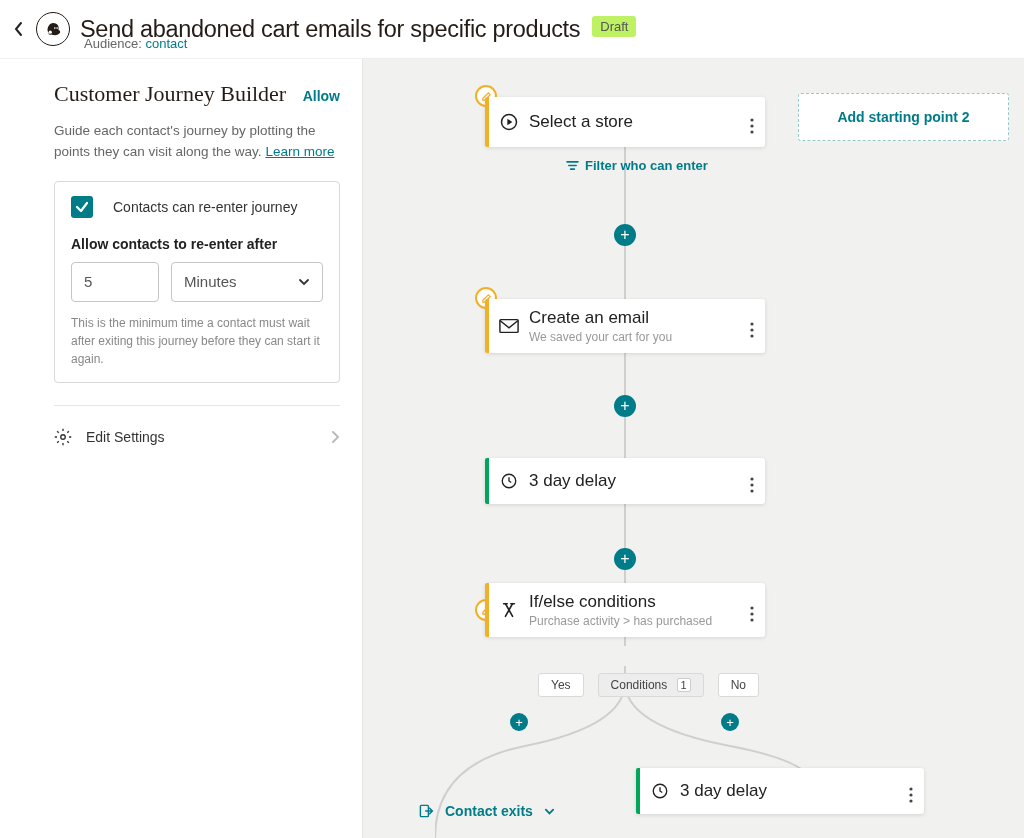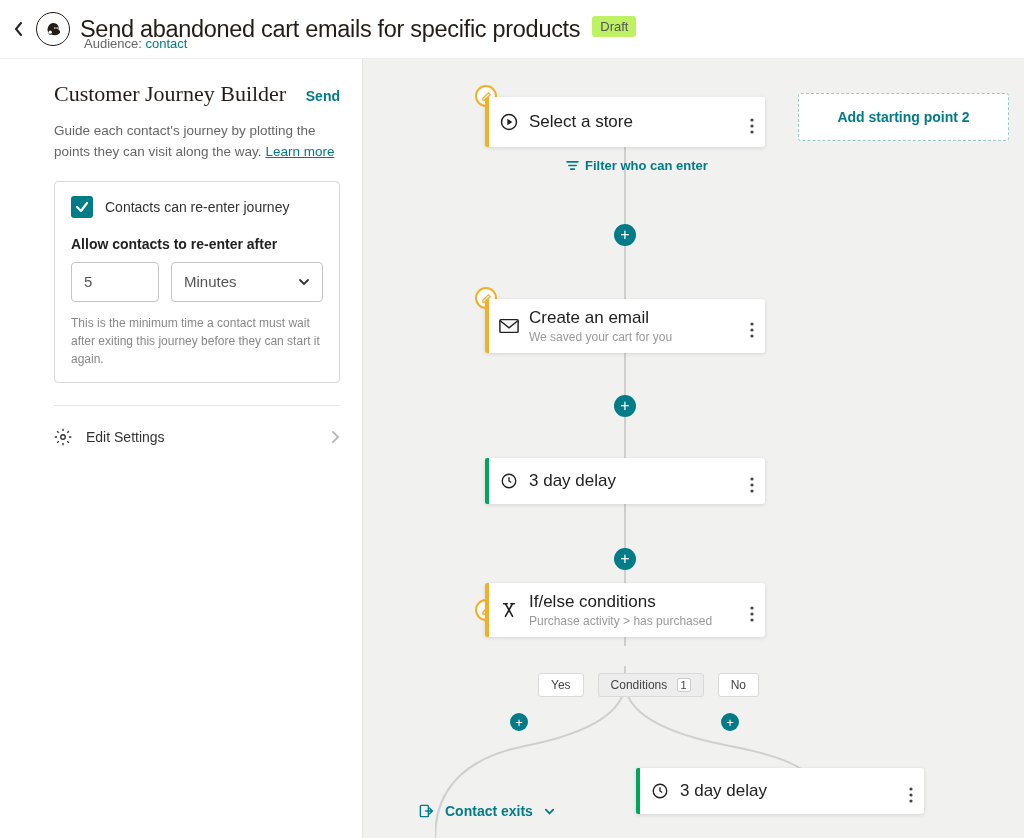--- a/index.html
+++ b/index.html
@@ -19,21 +19,21 @@
   .sidebar { width: 331px; border-right: 1px solid #e6e6e6; padding: 22px 22px; background:#fff;}
   .canvas { flex:1; background: #f1f1f0; position:relative; overflow:hidden;}
 
   .sidebar-header { display:flex; justify-content:space-between; align-items:baseline;}
   .sidebar-title { font-family: Georgia, "Times New Roman", serif; font-size: 22px; font-weight:500;}
   .hide-link { color:#007c89; font-size:14px; font-weight:600; cursor:pointer;}
   .sidebar-desc { font-size:13.5px; color:#666; line-height:1.55; margin-top:14px;}
   .sidebar-desc a { color:#007c89; text-decoration:underline; font-weight:500;}
 
   .settings-box { border:1px solid #d9d9d9; border-radius:4px; padding:14px 16px; margin-top:18px;}
-  .check-row { display:flex; align-items:center; gap:12px;}
+  .check-row { display:flex; align-items:center; gap:20px;}
   .chk { width:22px; height:22px; background:#007c89; border-radius:3px; display:flex; align-items:center; justify-content:center; color:#fff;}
   .check-label { font-size:14px; color:#333;}
   .allow-label { font-size:14px; font-weight:600; margin-top:18px; color:#222;}
   .input-row { display:flex; gap:12px; margin-top:10px;}
   .num-input { width:88px; height:40px; border:1px solid #c5c5c5; border-radius:4px; padding:0 12px; font-size:15px; color:#555;}
   .sel { flex:1; height:40px; border:1px solid #c5c5c5; border-radius:4px; padding:0 12px; display:flex; align-items:center; justify-content:space-between; cursor:pointer; color:#555; font-size:15px;}
   .helper { font-size:12px; color:#888; line-height:1.5; margin-top:12px;}
 
   .divider { height:1px; background:#e6e6e6; margin:22px 0;}
   .settings-row { display:flex; align-items:center; gap:14px; font-size:14px; color:#333; cursor:pointer;}
@@ -98,21 +98,21 @@
     <span>Audience:</span>
     <a href="#">contact</a>
   </div>
 </div>
 
 <div class="content">
 
   <div class="sidebar">
     <div class="sidebar-header">
       <div class="sidebar-title">Customer Journey Builder</div>
-      <div class="hide-link">Send</div>
+      <div class="hide-link">Allow</div>
     </div>
     <div class="sidebar-desc">
       <span>Guide each contact's journey by plotting the points they can visit along the way. </span><a href="#">Learn more</a>
     </div>
 
     <div class="settings-box">
       <div class="check-row">
         <div class="chk">
           <svg width="14" height="14" viewBox="0 0 14 14">
               <path d="M2 7 L6 11 L12 3" stroke="#fff" stroke-width="2.2" fill="none" stroke-linecap="round" stroke-linejoin="round"></path>

